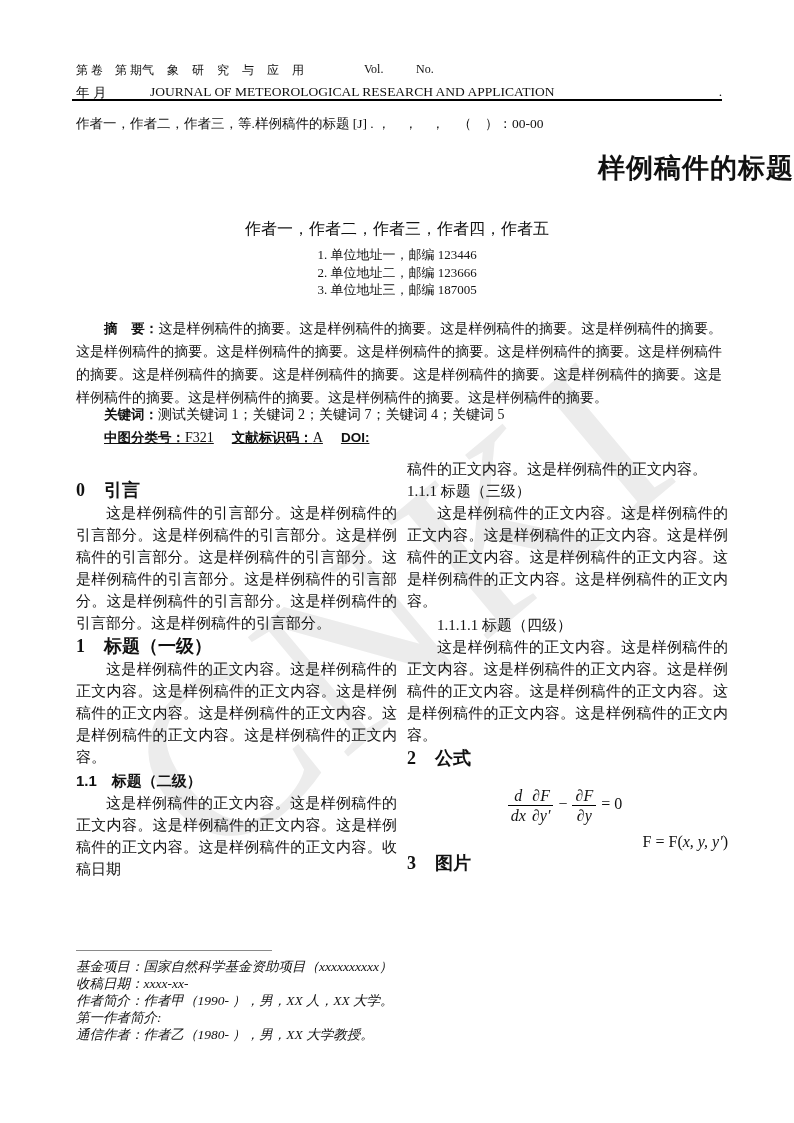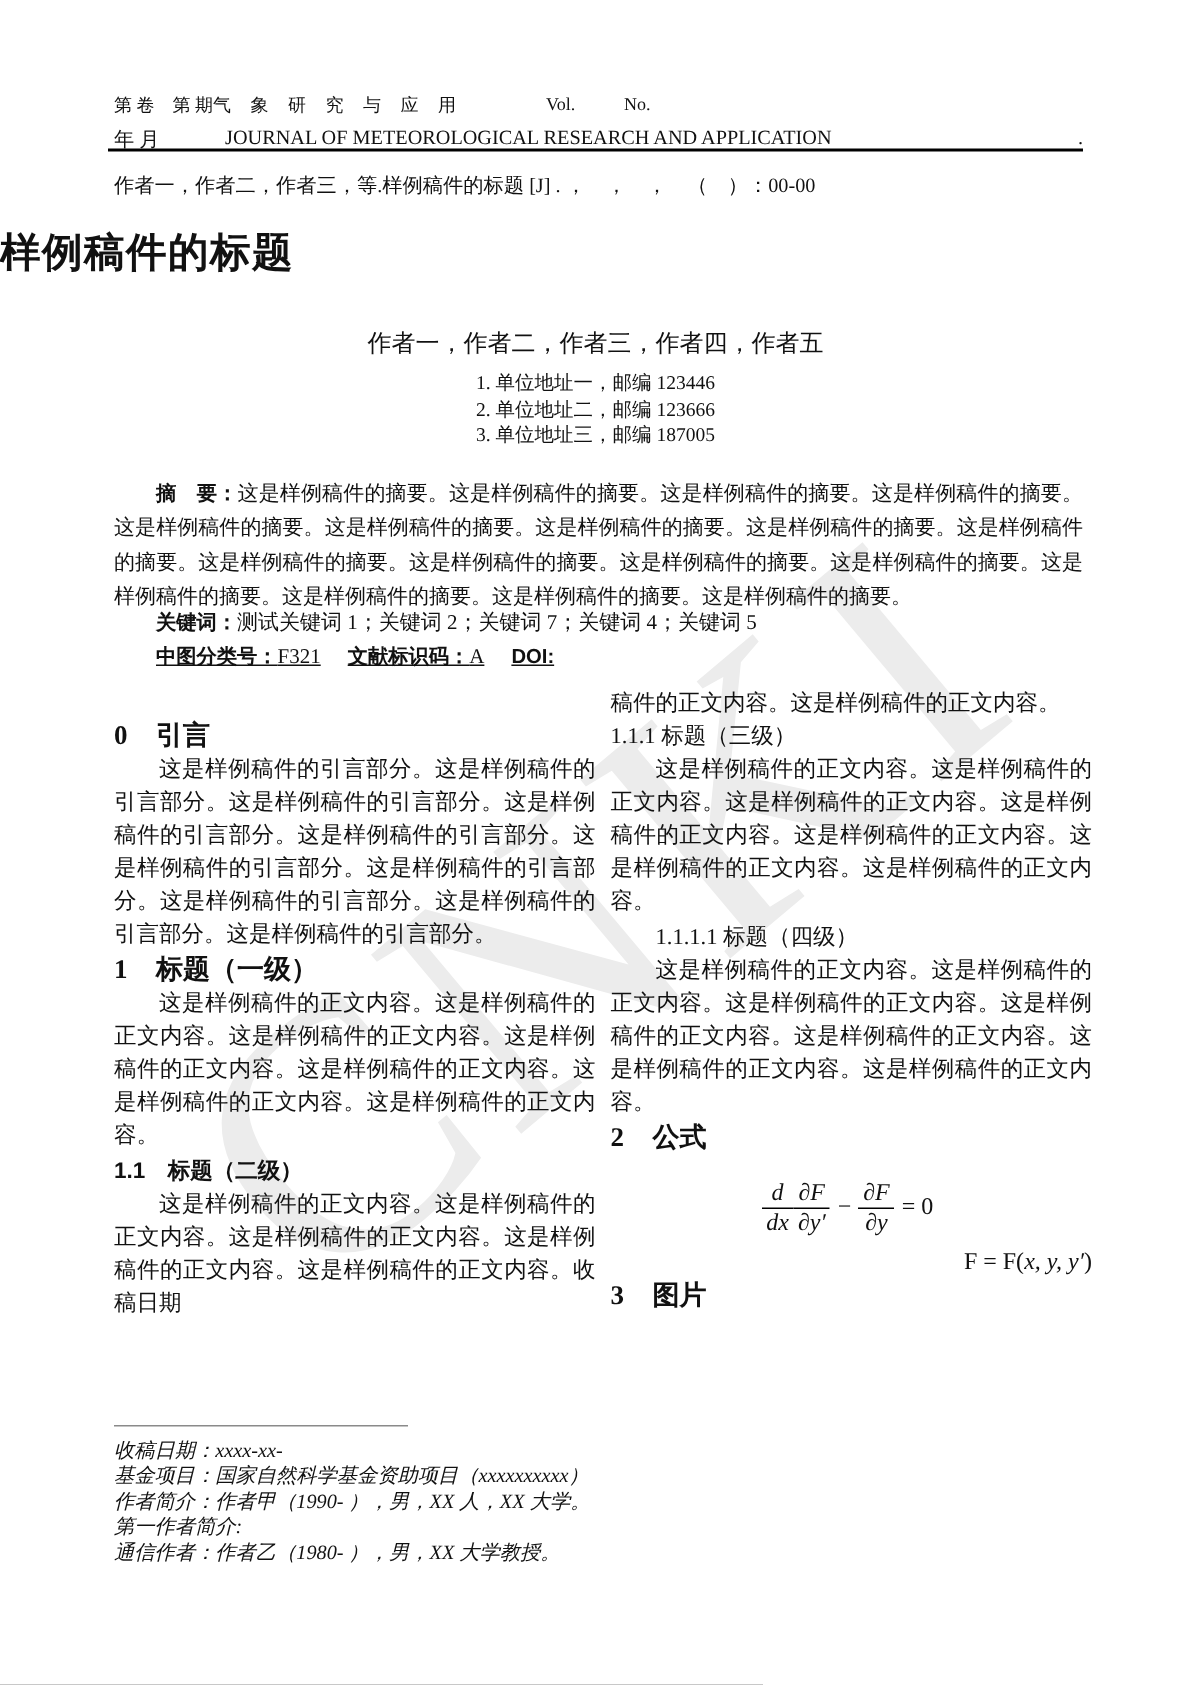--- a/index.html
+++ b/index.html
@@ -23,21 +23,21 @@
   .hdr1 .no  { position:absolute; left:340px; }
   .jr-cn { letter-spacing:5px; }
   .hdr2 { position:absolute; top:84px; left:76px; right:72px; font-size:13.5px; }
   .hdr2 .jname { position:absolute; left:74px; }
   .hdr2 .enddot { position:absolute; right:0; }
   .rule { position:absolute; top:99px; left:72px; width:650px; border-top:2.5px solid #000; }
 
   .citation { position:absolute; top:115px; left:76px; width:646px; font-size:13.5px; }
 
   .title {
-    position:absolute; top:150px; left:0; width:100%; text-align:left;
+    position:absolute; top:150px; left:0; width:100%; text-align:right;
     font-family:"Liberation Sans","DejaVu Sans",sans-serif;
     font-weight:bold; font-size:27px; letter-spacing:1px;
   }
   .authors { position:absolute; top:219px; left:0; width:100%; text-align:center; font-size:16px; }
   .affs { position:absolute; top:246px; left:0; width:100%; text-align:center; font-size:13px; line-height:17.5px; }
 
   .abstract {
     position:absolute; top:317px; left:76px; width:646px;
     font-size:14px; line-height:23px; text-align:justify; text-indent:28px; margin:0;
   }
@@ -149,21 +149,21 @@
       </div>
       <div class="formula formula2">
         <span>F = F(</span><span class="ital">x, y, y′</span><span>)</span>
       </div>
 
       <h2 class="sec m-s3"><span class="n">3</span><span>图片</span></h2>
     </div>
 
     <div class="footnote">
       <div class="fn-rule"></div>
+      <div>基金项目：国家自然科学基金资助项目（xxxxxxxxxx）</div>
       <div>收稿日期：xxxx-xx-</div>
-      <div>基金项目：国家自然科学基金资助项目（xxxxxxxxxx）</div>
       <div>作者简介：作者甲（1990- ），男，XX 人，XX 大学。</div>
       <div>第一作者简介:</div>
       <div>通信作者：作者乙（1980- ），男，XX 大学教授。</div>
     </div>
 
   </div>
 </div>
 
 </body></html>

